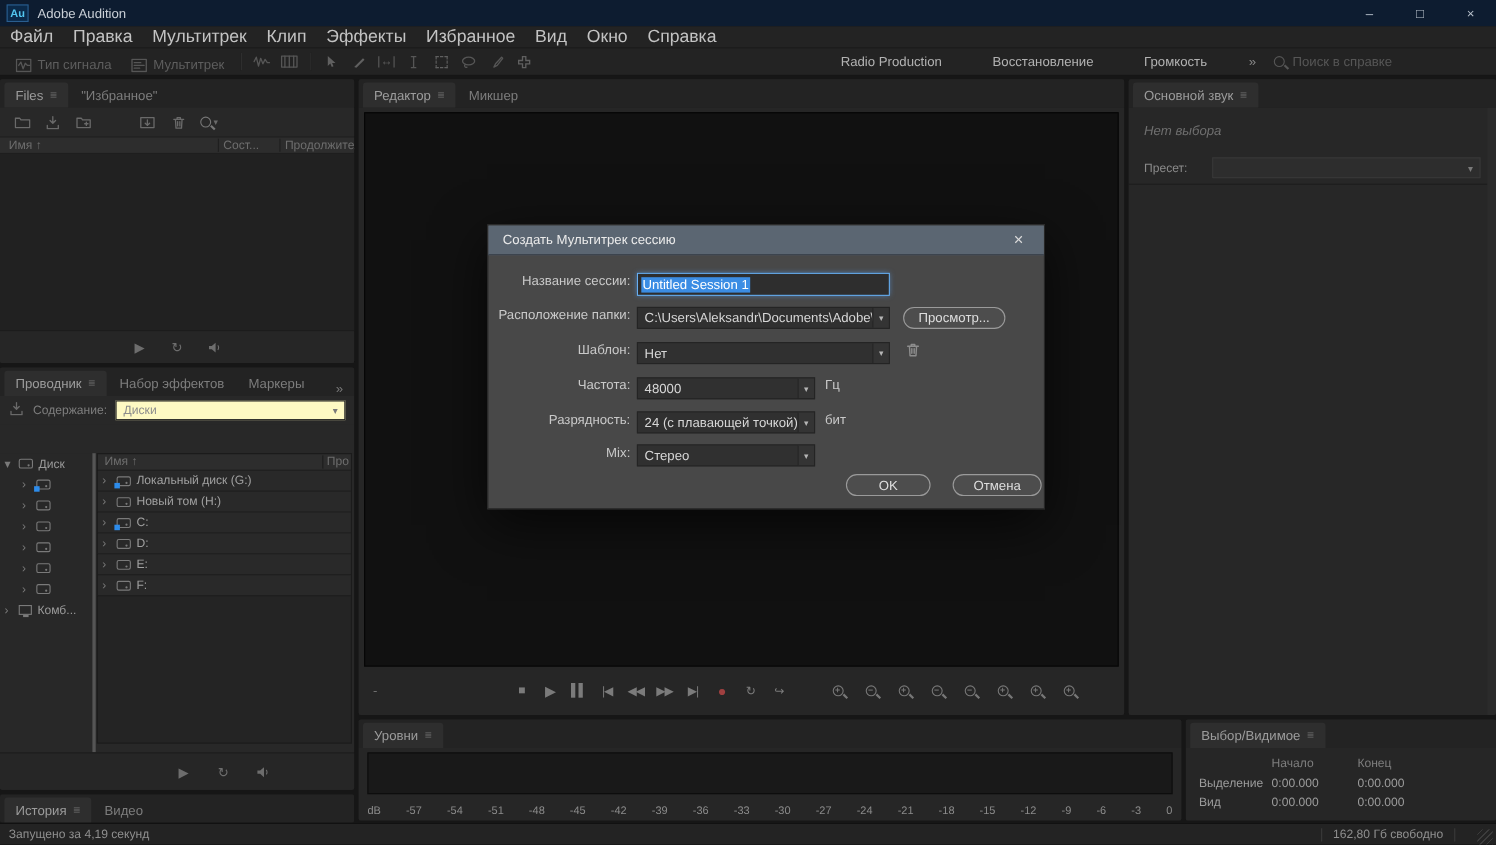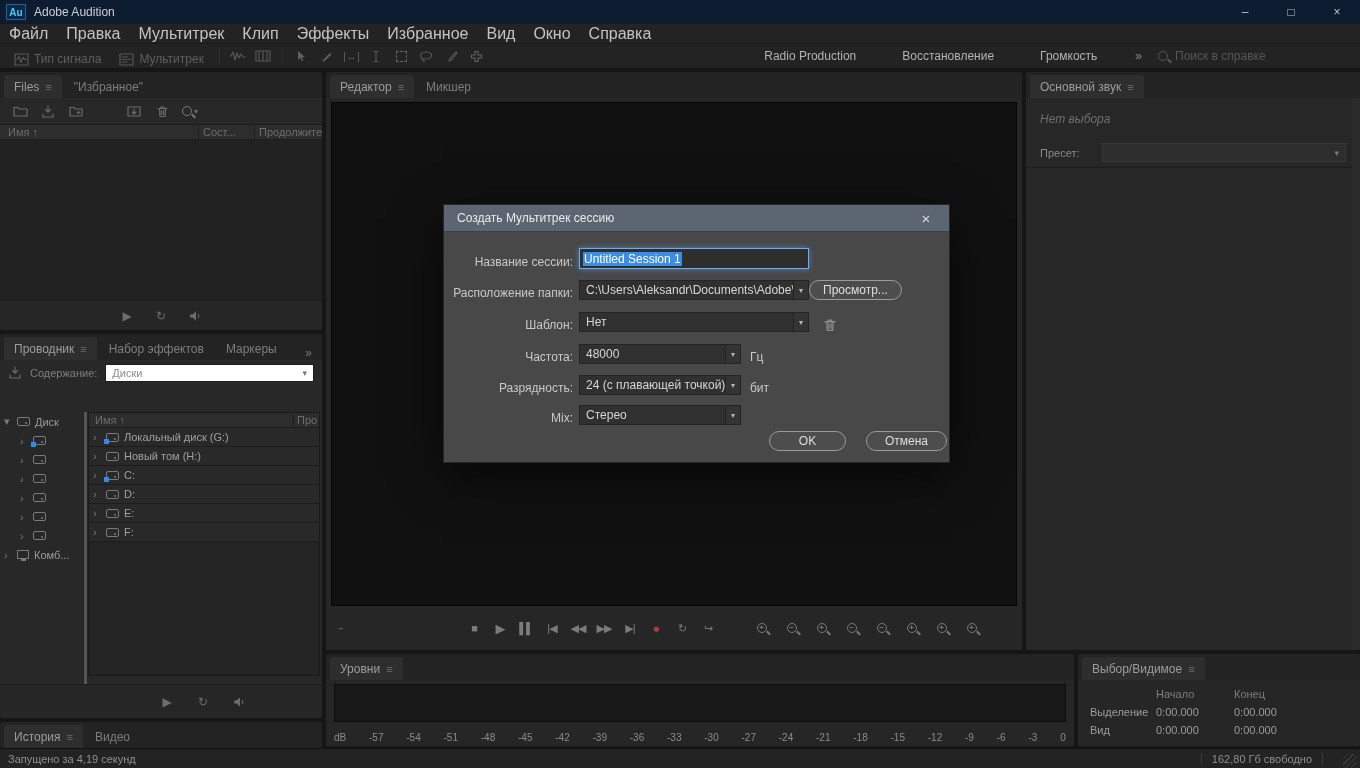--- a/index.html
+++ b/index.html
@@ -55,21 +55,21 @@
   .fp-head .c1{flex:1;padding-left:8px}
   .fp-head .c2{width:56px;border-left:1px solid #1e1e1e;padding-left:4px}
   .fp-head .c3{width:68px;border-left:1px solid #1e1e1e;padding-left:4px;white-space:nowrap}
   .fp-list{position:absolute;left:0;right:0;top:42px;bottom:30px;background:#212121}
   .fp-bottom{position:absolute;left:0;right:0;bottom:0;height:30px;display:flex;align-items:center;
     gap:16px;padding-left:118px;background:#262626;border-top:1px solid #1c1c1c}
   .trbtn{color:#6d6d6d;font-size:12px;display:flex;align-items:center;justify-content:center;min-width:18px}
 
   
   .ex-row{height:26px;display:flex;align-items:center;gap:8px;padding:0 8px;background:#282828;font-size:11px;color:#7e7e7e}
-  .ex-select{flex:1;height:18px;background:#ffffff;border:1px solid #1f1f1f;display:flex;align-items:center;
+  .ex-select{flex:1;height:18px;background:#fef9c3;border:1px solid #1f1f1f;display:flex;align-items:center;
     padding:0 6px;font-size:11px;color:#8c8c8c}
   .chev-r{margin-left:auto;color:#7a7a7a;font-size:9px}
   .ex-area{position:absolute;left:0;right:0;top:52px;bottom:34px;background:#282828}
   .tree{position:absolute;left:0;top:0;bottom:0;width:84px;overflow:hidden}
   .tree-row{height:19px;display:flex;align-items:center;gap:5px;padding-left:4px;font-size:11px;color:#9a9a9a;white-space:nowrap}
   .tree-row.child{padding-left:20px}
   .tstrip{position:absolute;left:84px;top:0;bottom:0;width:3px;background:#555}
   .ex-list{position:absolute;left:88px;right:2px;top:0;bottom:8px;background:#242424;border:1px solid #1b1b1b}
   .ex-head{height:15px;display:flex;align-items:center;background:#2d2d2d;font-size:11px;color:#6d6d6d;border-bottom:1px solid #1c1c1c}
   .ex-head .c1{flex:1;padding-left:6px}
@@ -122,21 +122,21 @@
   .sb-right{margin-left:auto;display:flex;align-items:center}
   .grip{width:14px;height:14px;margin:4px 3px 0 10px;
     background:repeating-linear-gradient(135deg,transparent 0 3px,#3c3c3c 3px 4px)}
 
   
   .dialog{position:absolute;left:443px;top:204px;width:507px;height:259px;background:#484848;
     border:1px solid #262626;box-shadow:0 14px 46px rgba(0,0,0,.65)}
   .dlg-title{height:27px;background:#5b6672;border-bottom:1px solid #39414b;display:flex;align-items:center;
     padding:0 13px;font-size:12px;color:#ebebeb}
   .dlg-close{margin-left:auto;color:#dcdcdc;font-size:15px;width:20px;text-align:center}
-  .dlg-row{position:absolute;left:0;width:100%;height:21px;display:flex;align-items:flex-end}
+  .dlg-row{position:absolute;left:0;width:100%;height:21px;display:flex;align-items:flex-start}
   .dlabel{width:132px;text-align:right;padding-right:3px;color:#c9c9c9;font-size:12px;flex:none}
   .dinput{width:230px;height:21px;margin-left:3px;background:#2e2e2e;border:1px solid #67aef2;
     box-shadow:0 0 5px rgba(90,160,240,.65);display:flex;align-items:center;padding:0 3px;font-size:12px;color:#e8e8e8}
   .dinput .sel{background:#3b8de4;color:#fff;padding:0 1px}
   .dselect{height:20px;margin-left:3px;background:#303030;border:1px solid #242424;position:relative;
     display:flex;align-items:center;padding:0 6px 0 6px;font-size:12px;color:#d6d6d6;white-space:nowrap;overflow:hidden}
   .dselect .chevbox{position:absolute;right:0;top:0;bottom:0;width:15px;border-left:1px solid #242424;
     background:#343434;display:flex;align-items:center;justify-content:center;color:#b5b5b5;font-size:8px}
   .w230{width:230px}.w162{width:162px}
   .unit{margin-left:9px;font-size:12px;color:#c9c9c9}
@@ -592,21 +592,21 @@
         <span class="sel">Untitled Session 1</span>
       </div>
     </div>
 
     <div class="dlg-row" style="top:74px">
       <span class="dlabel">Расположение папки:</span>
       <div class="dselect w230">
         <span>C:\Users\Aleksandr\Documents\Adobe\...</span>
         <span class="chevbox">▾</span>
       </div>
-      <div class="pill" style="margin-left:0">Просмотр...</div>
+      <div class="pill" style="margin-left:12px">Просмотр...</div>
     </div>
 
     <div class="dlg-row" style="top:106px">
       <span class="dlabel">Шаблон:</span>
       <div class="dselect w230">
         <span>Нет</span>
         <span class="chevbox">▾</span>
       </div>
       <span class="dtrash">
         <svg class="ic" width="14" height="14" viewBox="0 0 13 13" style="stroke:#8d8d8d">

